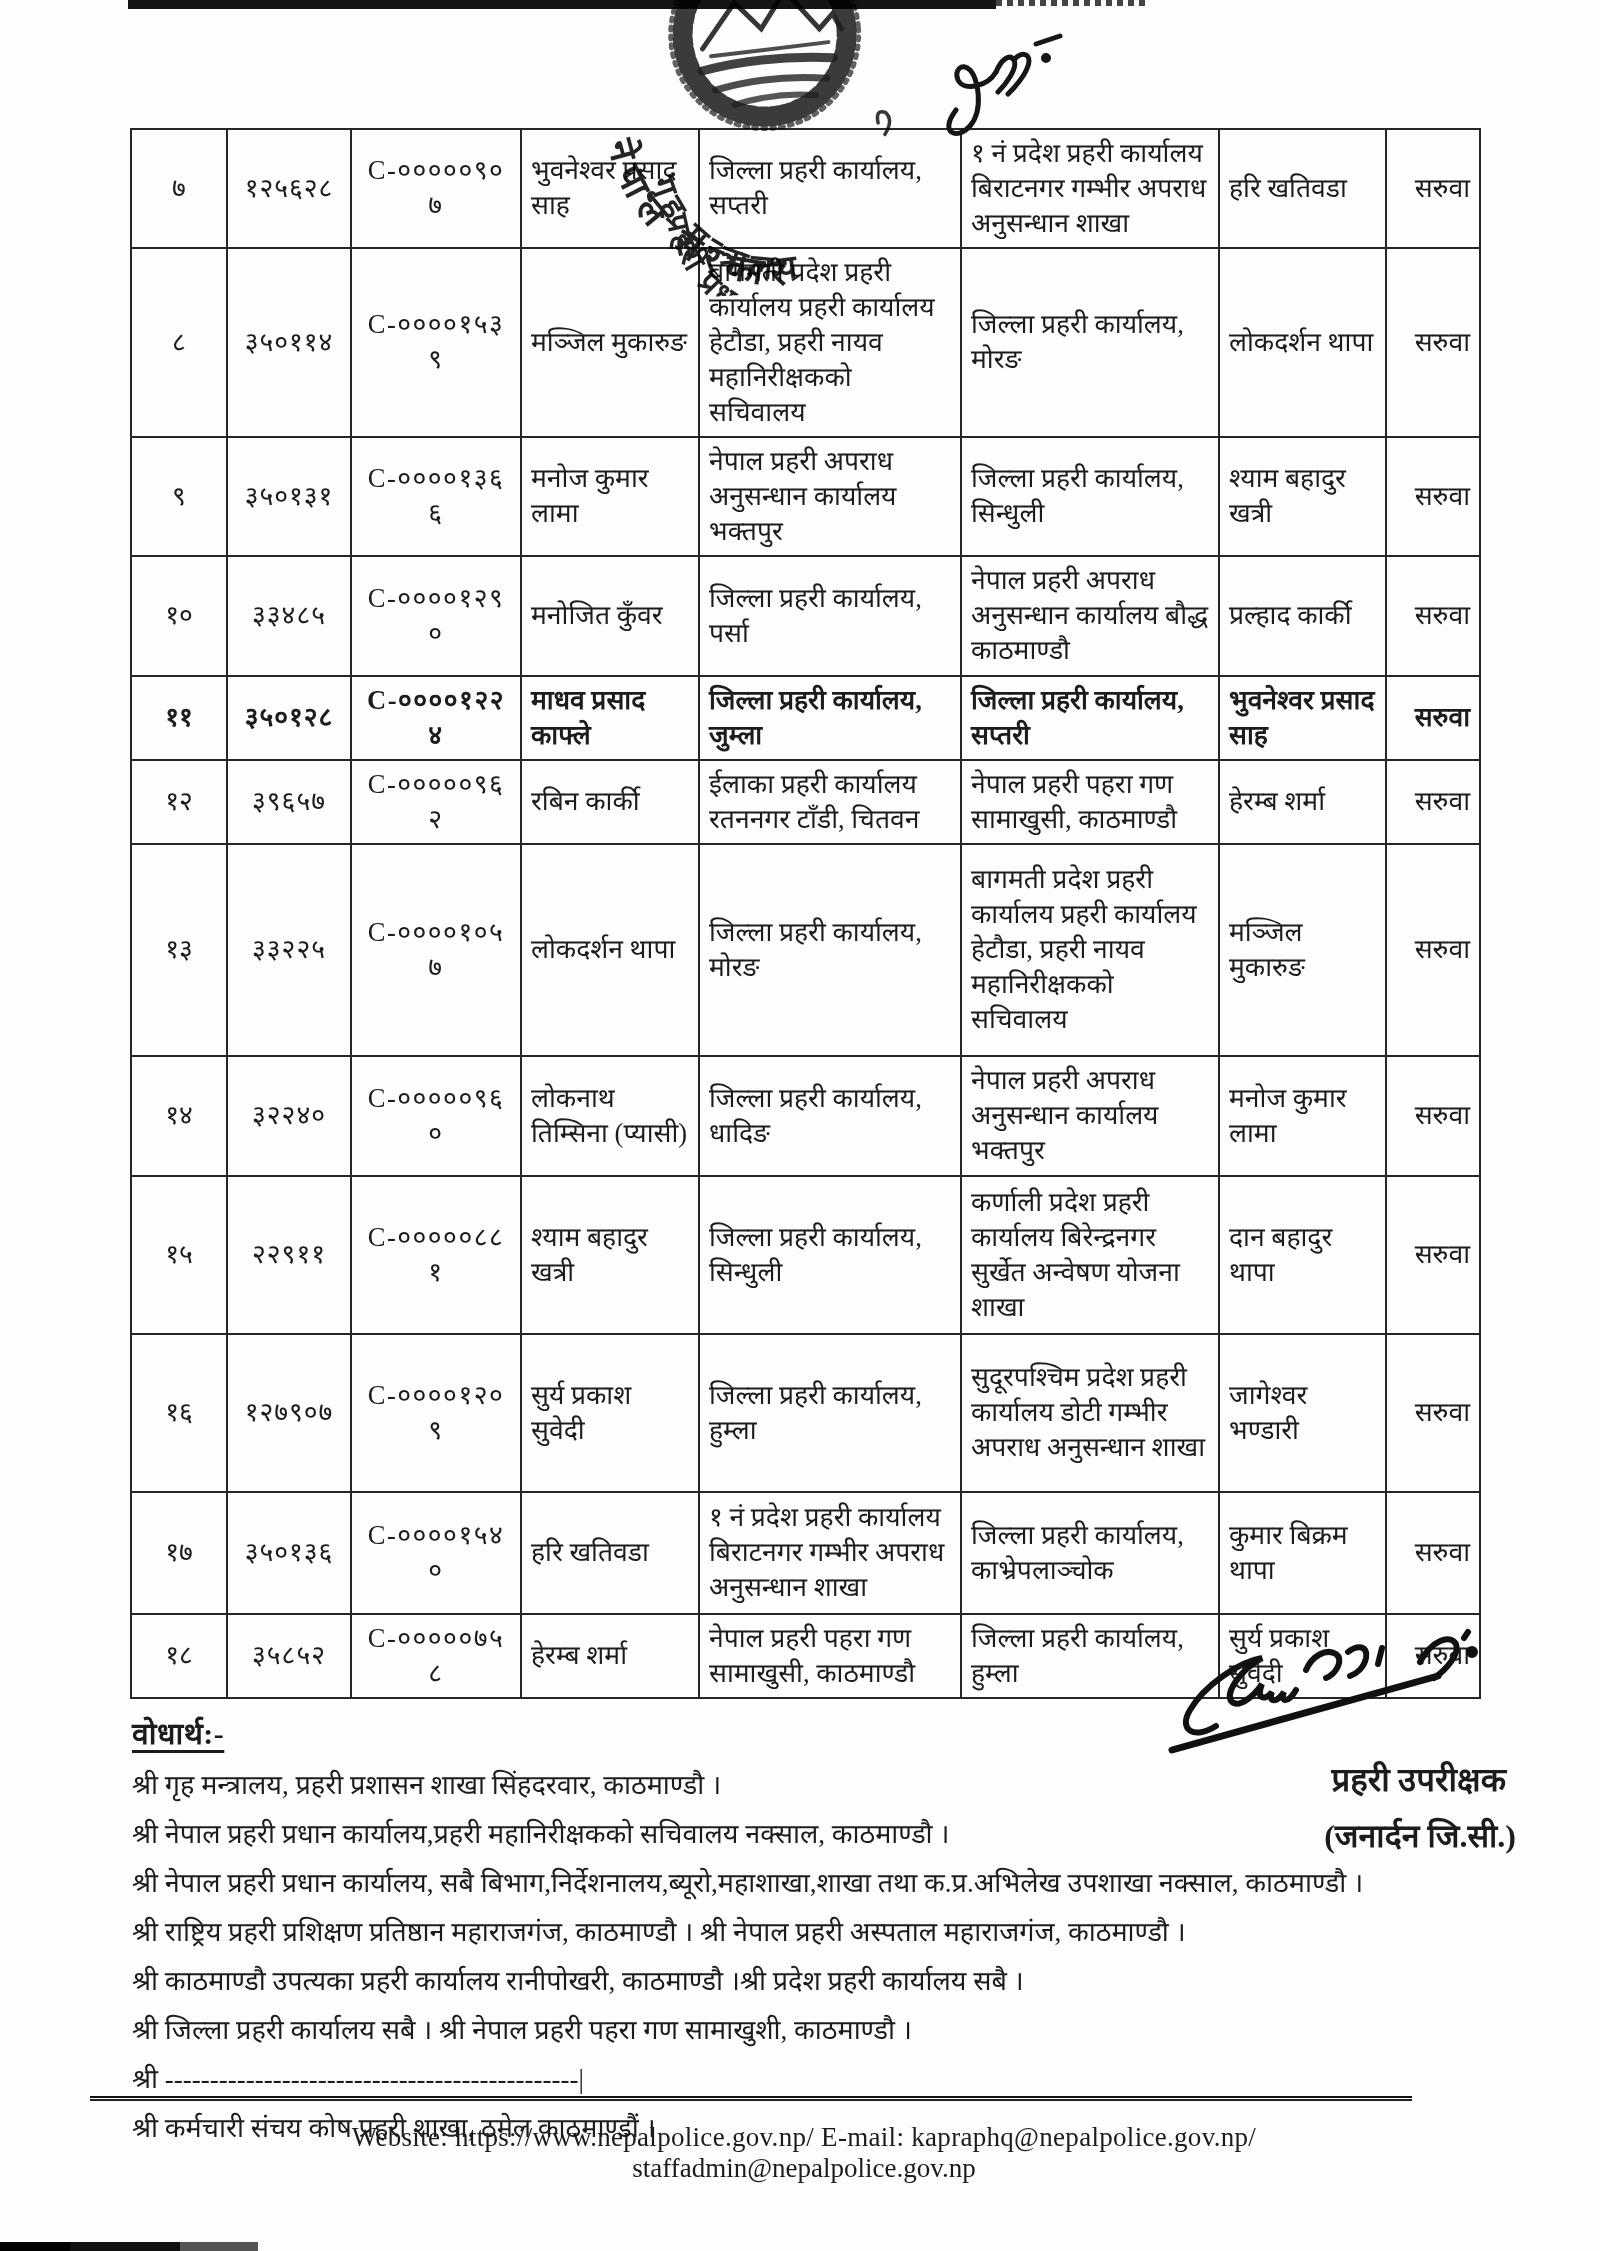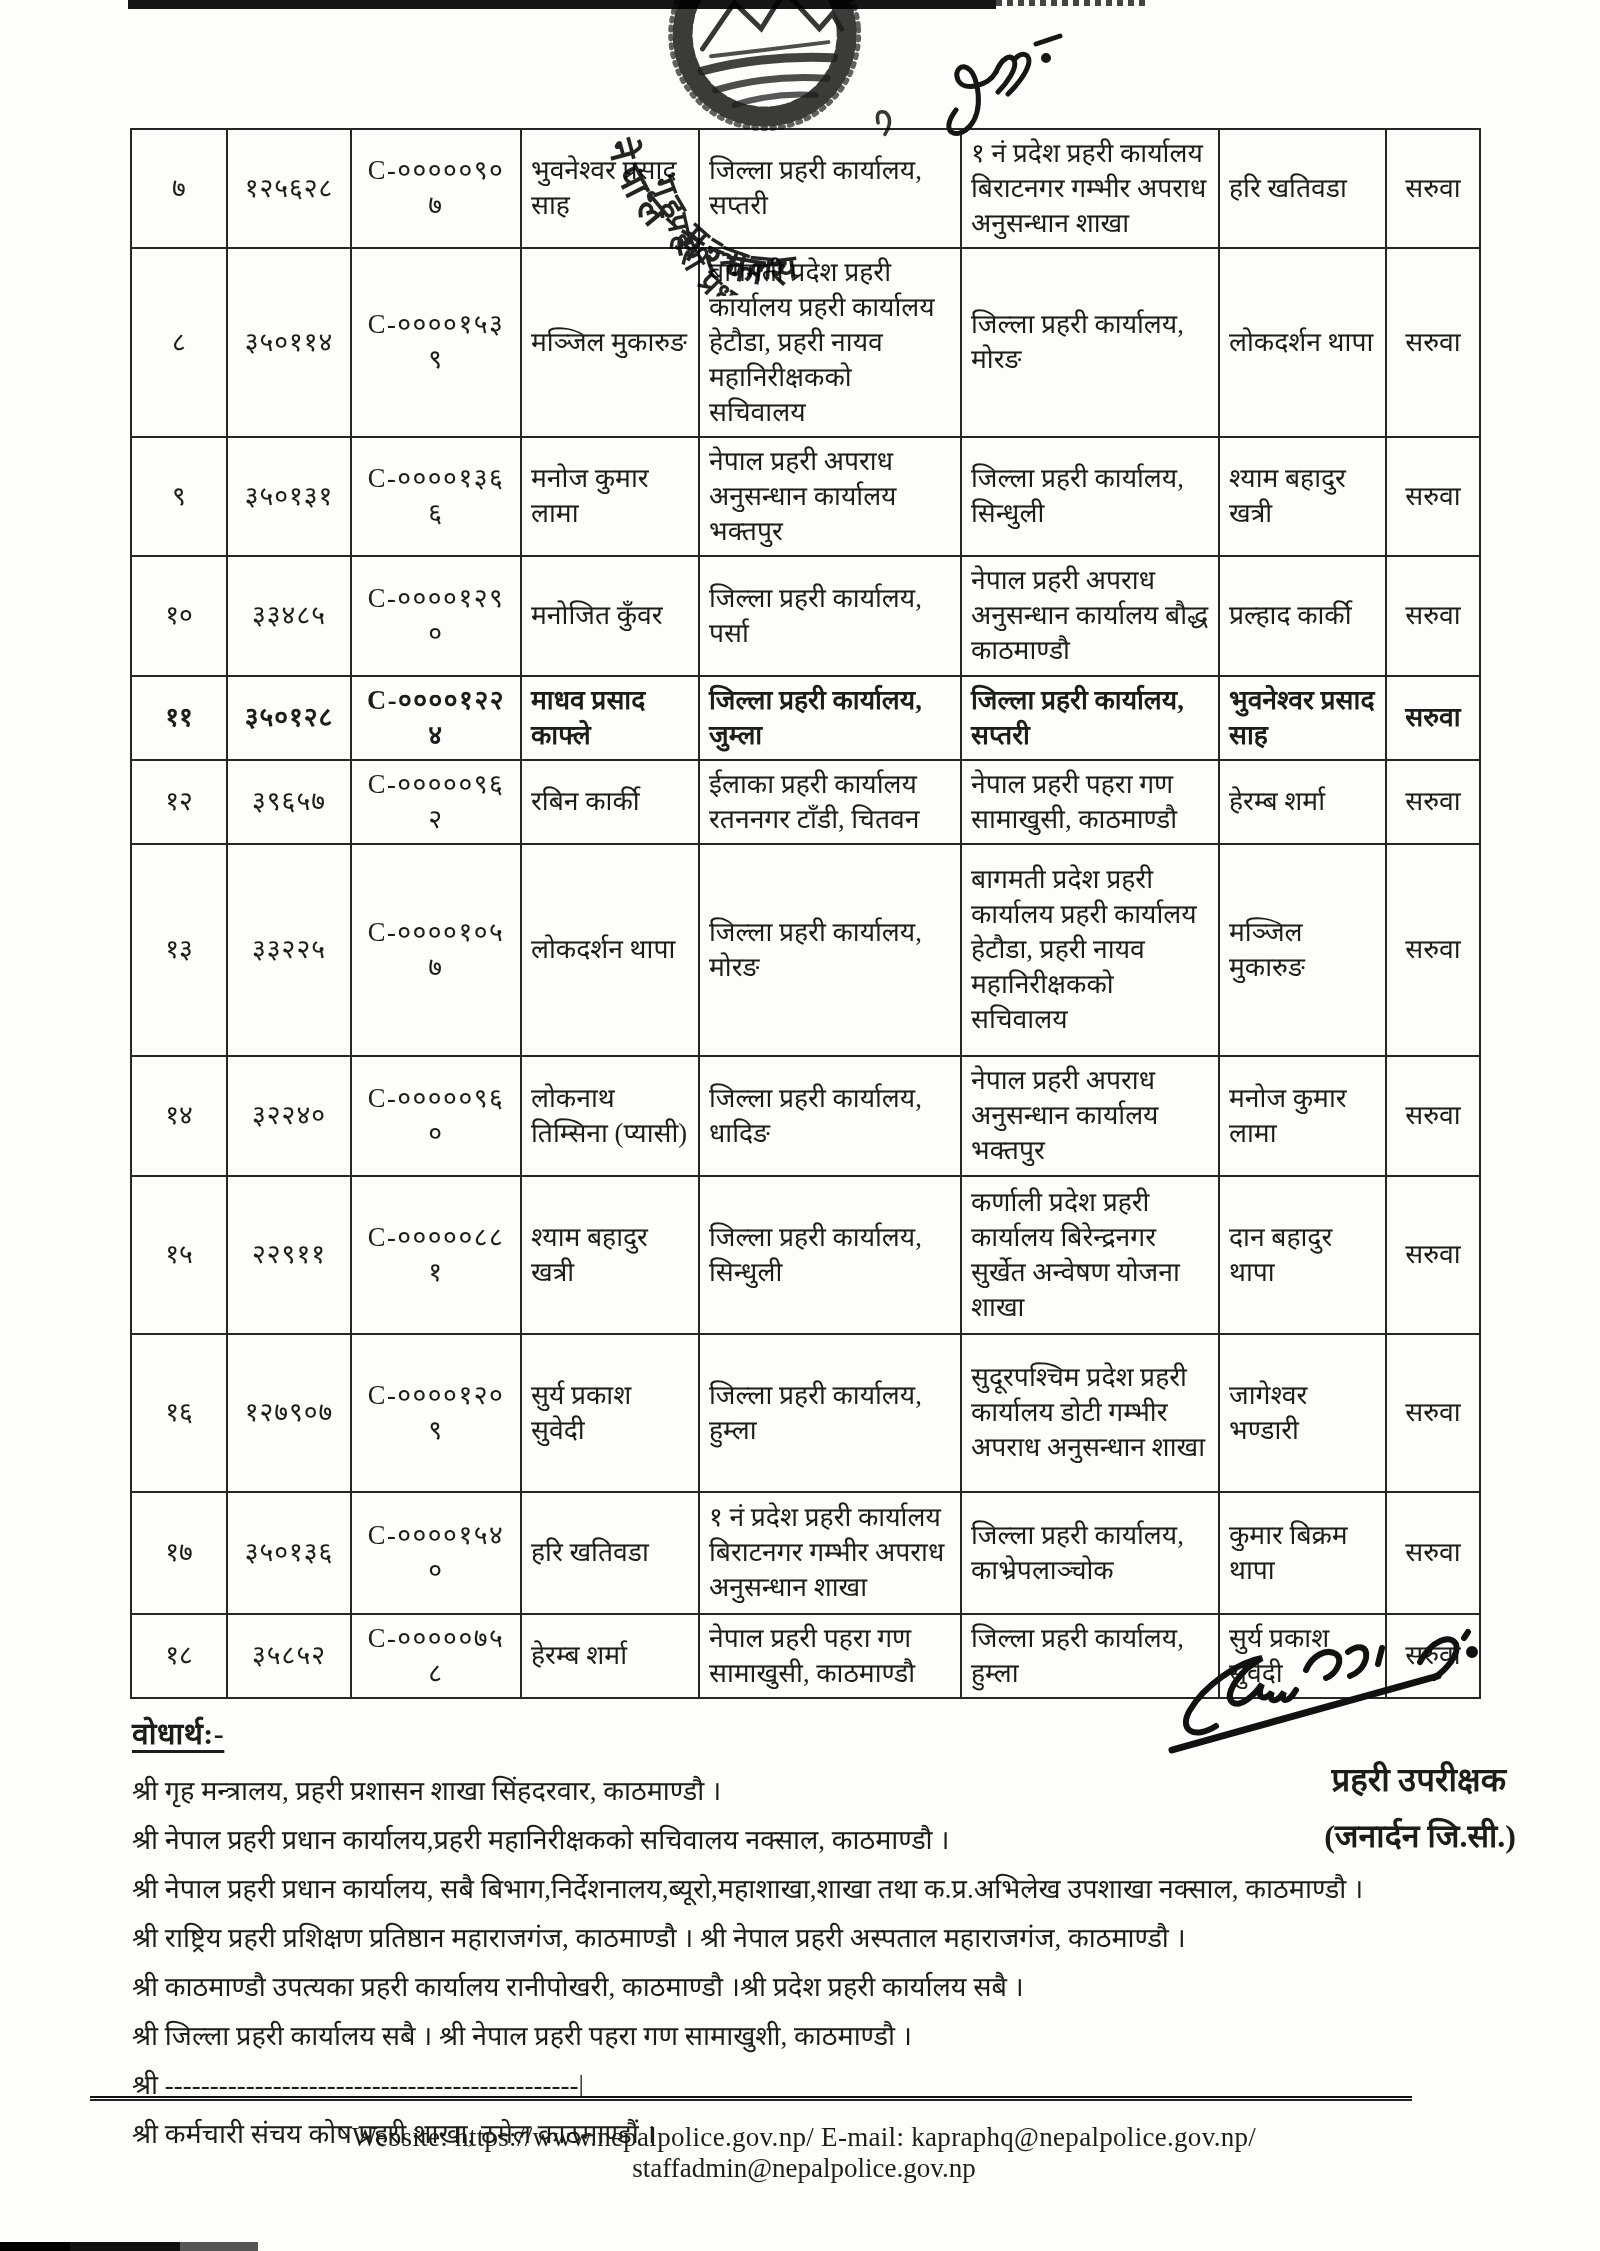--- a/index.html
+++ b/index.html
@@ -36,39 +36,39 @@
     padding:6px 9px;
     vertical-align:middle;
     word-wrap:break-word;
   }
   td.c-sn    { text-align:center; }
   td.c-reg   { text-align:center; letter-spacing:1px; }
   td.c-code  { text-align:center; font-size:24.5px; letter-spacing:1.5px; }
   td.c-name  { text-align:left; }
   td.c-off   { text-align:left; }
   td.c-cpart { text-align:left; }
-  td.c-act   { text-align:center; padding-left:14px; }
+  td.c-act   { text-align:right; padding-left:14px; }
   
   .stamp {
     position:absolute; left:598px; top:-42px; width:470px; height:330px;
     pointer-events:none; mix-blend-mode:multiply; opacity:.96;
     transform:rotate(-4deg);
     z-index:5;
   }
   
   .initial-mark {
     position:absolute; left:918px; top:14px; width:180px; height:140px;
     pointer-events:none; z-index:6;
   }
   
   .bodhartha { position:absolute; left:132px; top:1712px; width:1060px; }
   .bodhartha h2 {
     font-size:30px; font-weight:bold;
     text-decoration:underline; text-underline-offset:6px;
-    margin-bottom:14px; letter-spacing:.5px;
+    margin-bottom:8px; letter-spacing:.5px;
   }
   .bodhartha ul { list-style:none; }
   .bodhartha li { font-size:27px; line-height:49px; white-space:nowrap; }
   
   .sig-block { position:absolute; left:1100px; top:1618px; width:420px; text-align:right; z-index:4; }
   .sig-scribble { width:400px; height:140px; }
   .sig-title { font-size:33px; font-weight:bold; padding-right:14px; margin-top:-6px; }
   .sig-name  { font-size:32px; font-weight:bold; padding-right:4px; margin-top:12px; }
   
   .footer-rule {

